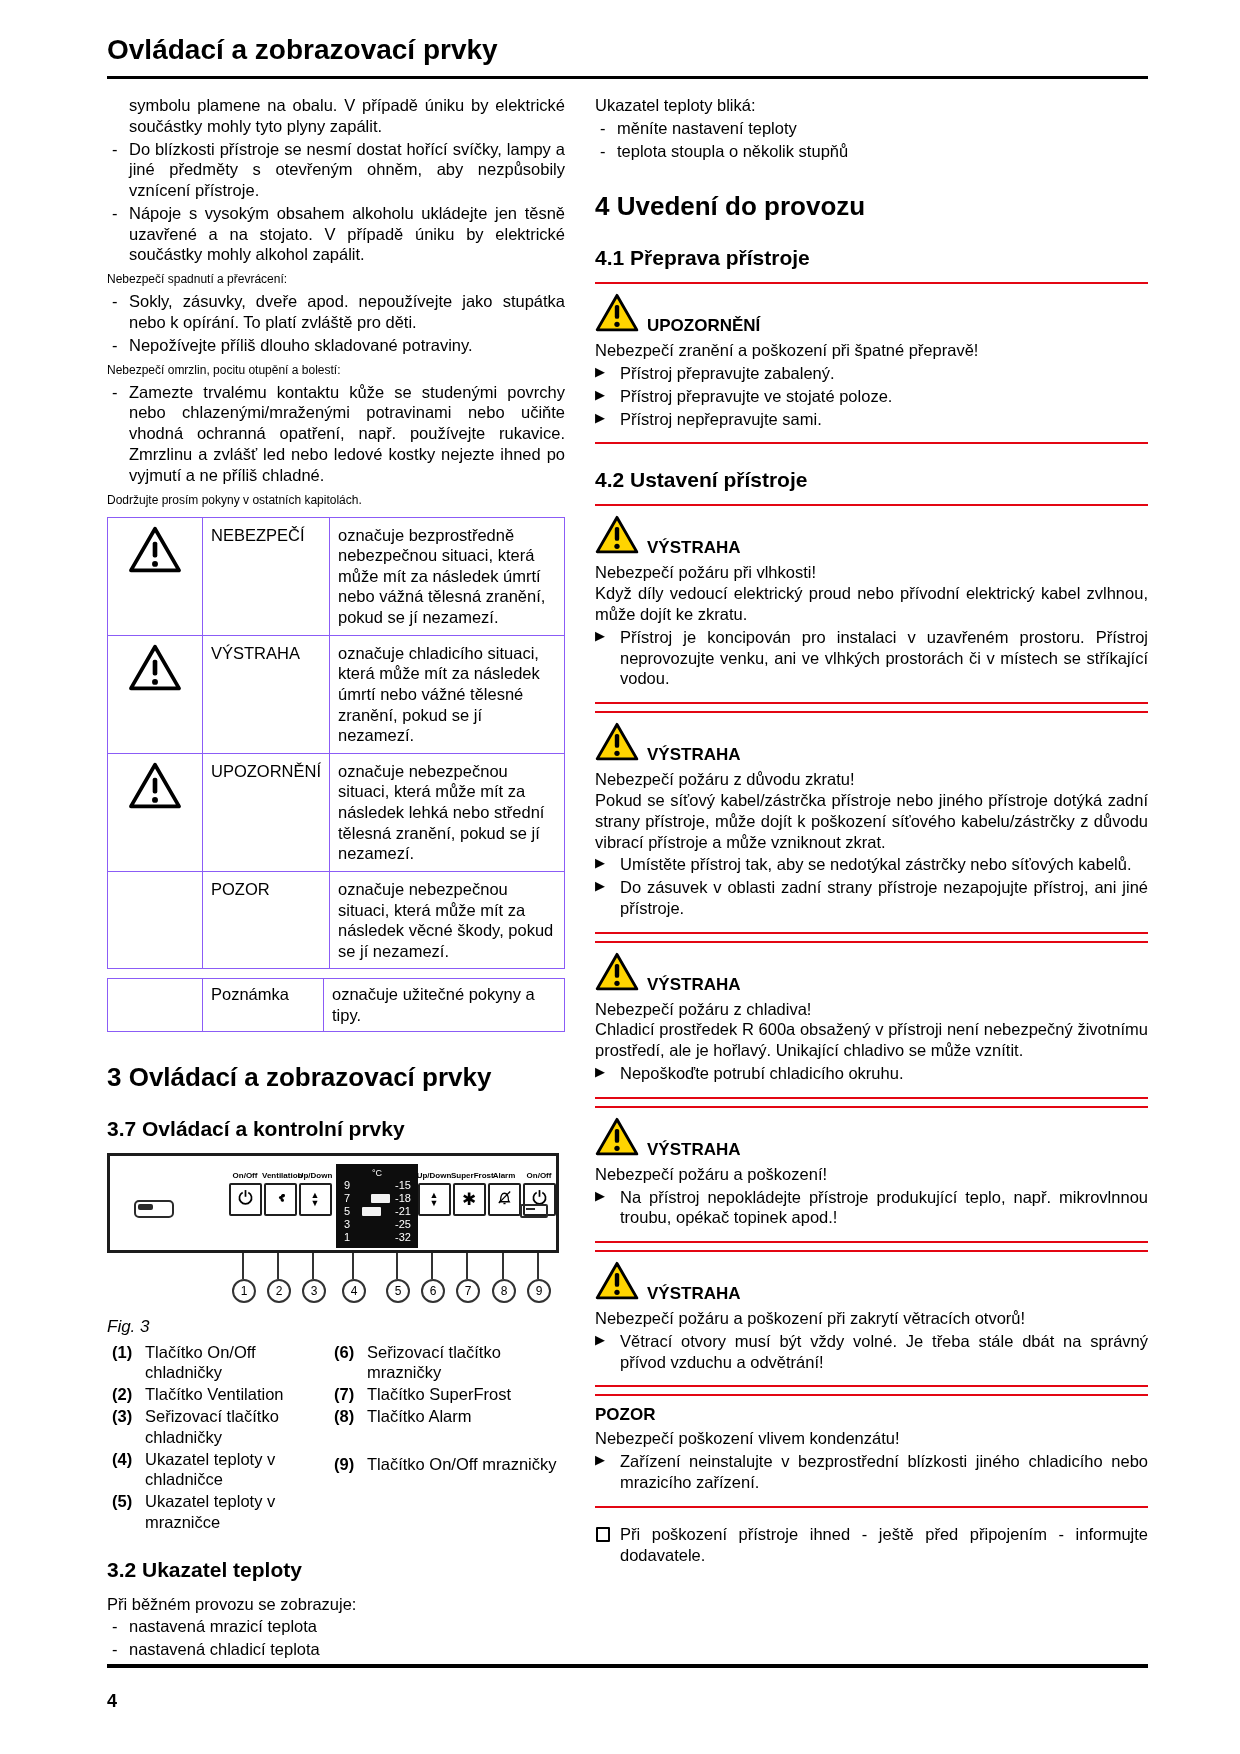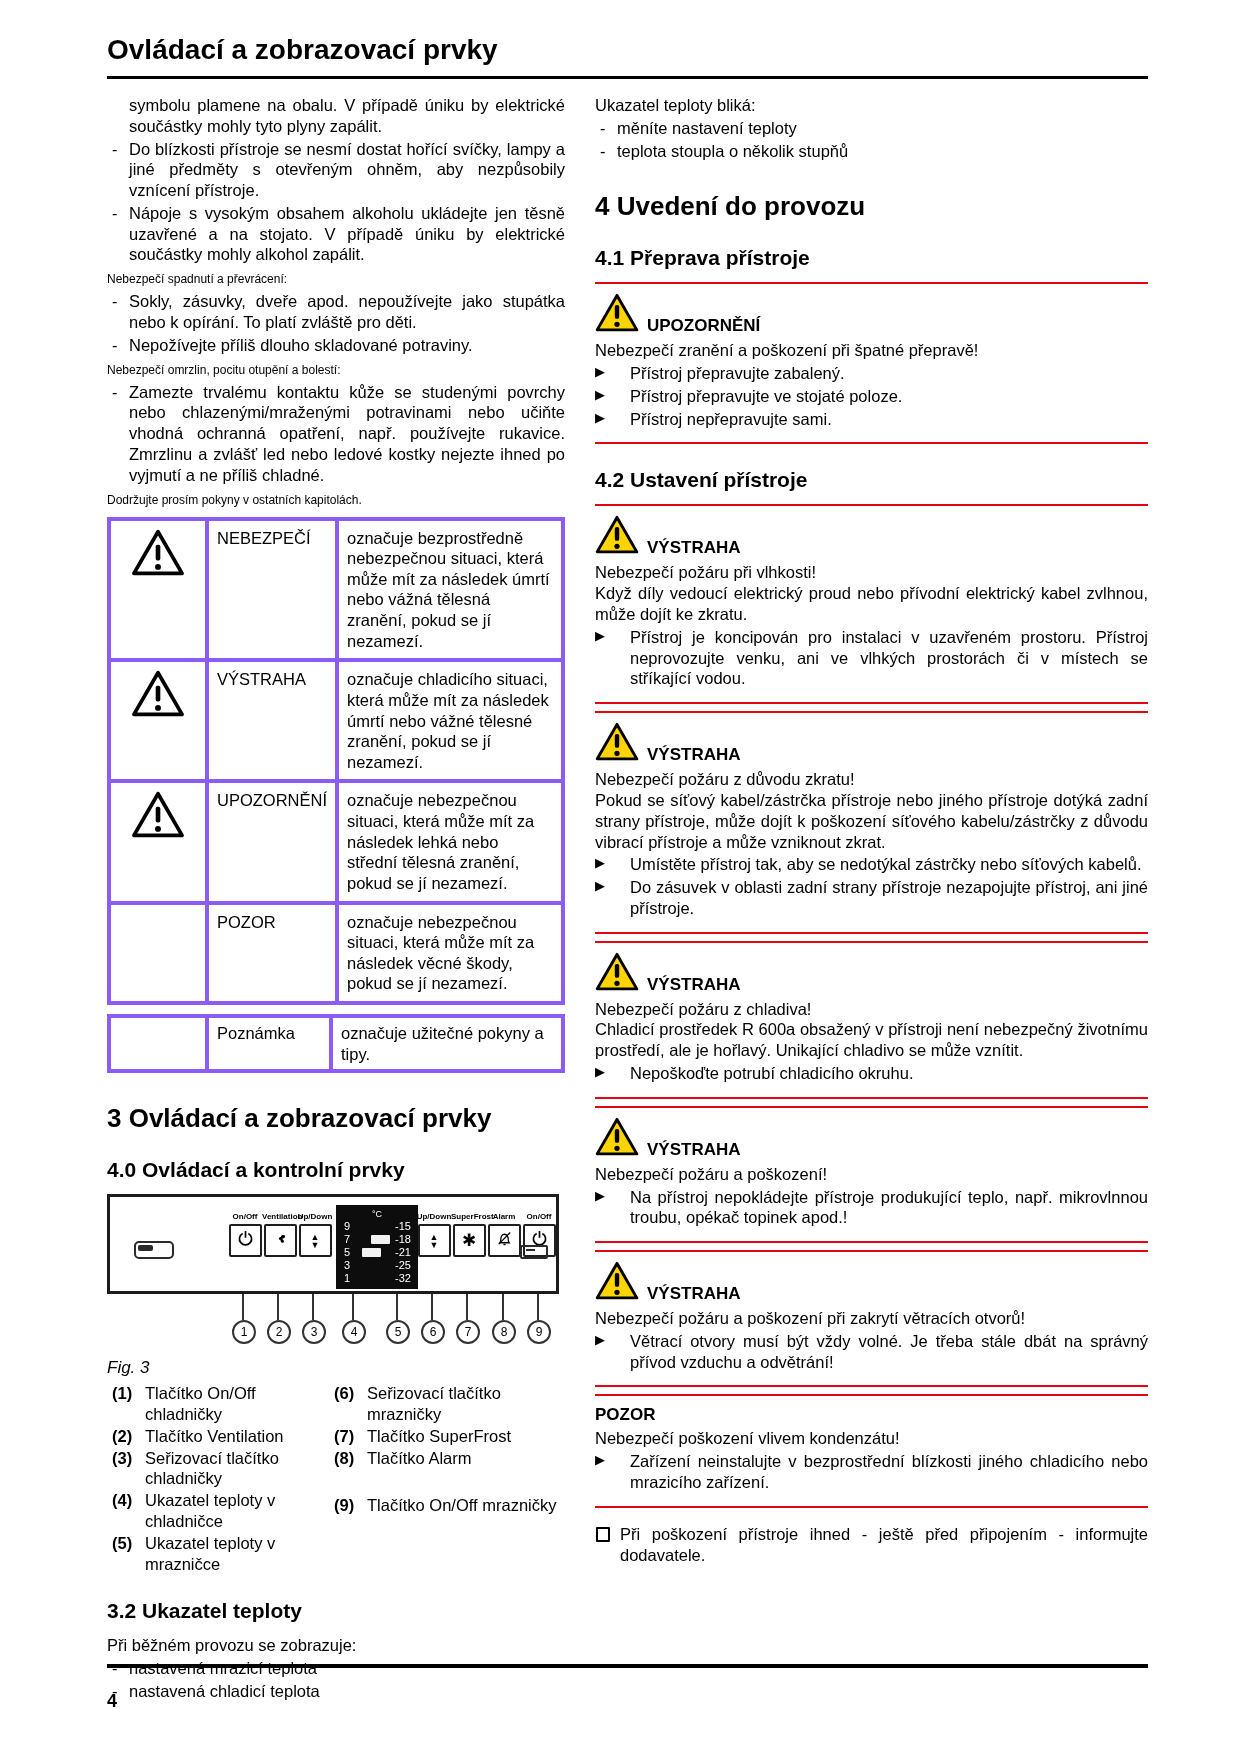--- a/index.html
+++ b/index.html
@@ -17,21 +17,21 @@
   p{margin:0;}
   .indented{padding-left:22px;}
 
   ul.dash{list-style:none;margin:2px 0 2px 0;padding:0;}
   ul.dash li{position:relative;padding-left:22px;margin:2px 0;font-size:16.5px;line-height:1.26;text-align:justify;}
   ul.dash li::before{content:"-";position:absolute;left:5px;top:0;}
 
   .hazard-h{font-size:12px;font-weight:normal;margin:7px 0 5px 0;}
 
   table.sig{border-collapse:collapse;width:100%;margin-top:10px;}
-  table.sig td{border:4px solid #8b5cf6;padding:7px 8px;vertical-align:top;font-size:16.5px;line-height:1.25;}
+  table.sig td{border:1px solid #8b5cf6;padding:7px 8px;vertical-align:top;font-size:16.5px;line-height:1.25;}
   td.ic{width:78px;text-align:center;vertical-align:middle;}
   td.term{width:104px;}
   table.note-t{margin-top:9px;}
   table.note-t td{padding-top:5px;padding-bottom:5px;}
   table.note-t td.ic{height:30px;}
 
   .h2{font-size:26px;font-weight:bold;margin:30px 0 12px 0;}
   .h3{font-size:21px;font-weight:bold;margin:24px 0 12px 0;}
 
   
@@ -67,21 +67,21 @@
   .legend .num{position:absolute;left:5px;font-weight:bold;}
   .legend li.gap{margin-top:27px;}
 
   
   .warnbox{border-top:2px solid #e30613;border-bottom:2px solid #e30613;padding:9px 0 11px 0;margin:0 0 7px 0;}
   .warnhead{display:flex;align-items:flex-end;gap:8px;margin-bottom:3px;}
   .warntri{flex:0 0 auto;}
   .warntitle{font-size:17px;font-weight:bold;padding-bottom:1px;}
   .warnsub,.warnbody{font-size:16.5px;line-height:1.26;text-align:justify;}
   ul.actions{list-style:none;margin:1px 0 0 0;padding:0;}
-  ul.actions li{position:relative;padding-left:35px;margin:2px 0;font-size:16.5px;line-height:1.26;text-align:justify;}
+  ul.actions li{position:relative;padding-left:25px;margin:2px 0;font-size:16.5px;line-height:1.26;text-align:justify;}
   ul.actions li::before{content:"▶";position:absolute;left:0;top:1px;font-size:13px;}
   .pozor-title{font-size:17px;font-weight:bold;margin-bottom:3px;}
 
   .supplier{position:relative;padding-left:25px;margin-top:16px;font-size:16.5px;line-height:1.26;text-align:justify;}
   .chk{position:absolute;left:1px;top:3px;width:10px;height:11px;border:2px solid #000;border-radius:1px;}
 
   .ftr-rule{position:absolute;left:107px;right:92px;bottom:86px;border-top:4px solid #000;}
   .pagenum{position:absolute;left:107px;bottom:42px;font-size:18px;font-weight:bold;}
 </style>
 </head>
@@ -166,21 +166,21 @@
         <tbody>
             <tr>
           <td class="ic"></td>
           <td class="term">Poznámka</td>
           <td>označuje užitečné pokyny a tipy.</td>
         </tr>
       </tbody>
         </table>
 
       <div class="h2">3 Ovládací a zobrazovací prvky</div>
-      <div class="h3">4.0 Ovládací a kontrolní prvky</div>
+      <div class="h3">3.7 Ovládací a kontrolní prvky</div>
 
       <div class="figure">
         <div class="panel">
           <div class="lamp">
               <div class="lamp-in"></div>
             </div>
 
           <div class="pgroup" style="left:117px;top:15px;">
             <span class="plabel">On/Off</span>
             <div class="pbtn">

